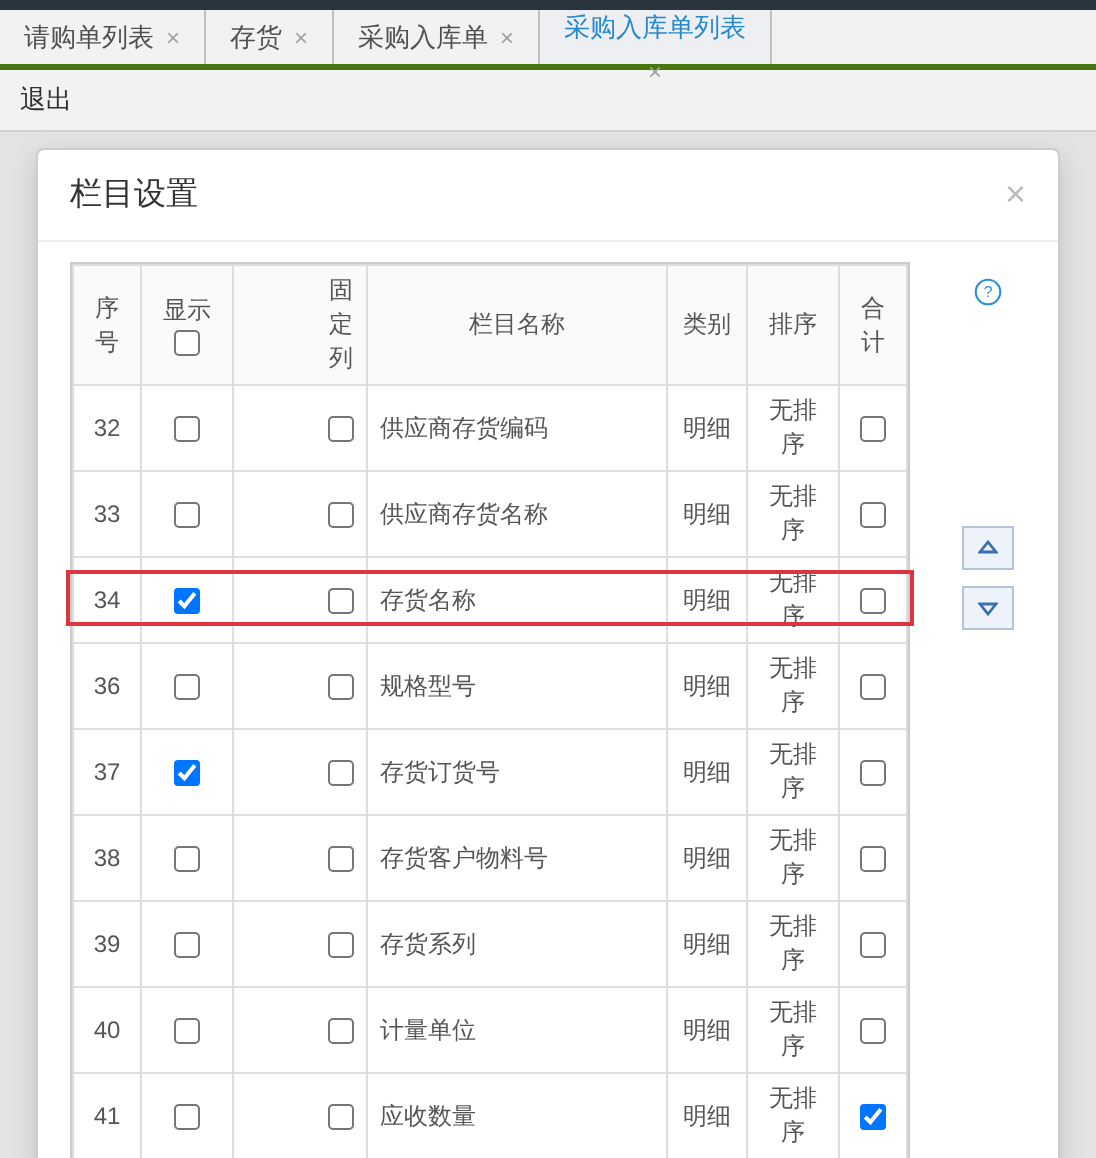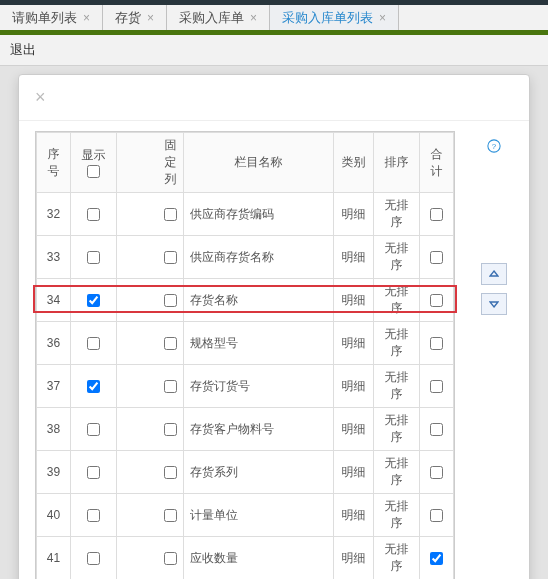--- a/index.html
+++ b/index.html
@@ -1,20 +1,20 @@
 <!DOCTYPE html>
 <html><head>
 <meta charset="utf-8">
 <style>
 * { box-sizing: border-box; margin: 0; padding: 0; }
 body { font-family: "Microsoft YaHei", Arial, sans-serif; font-size: 12px; background: #f0f0f0; width: 548px; height: 579px; overflow: hidden; position: relative; }
 .topbar { background: #2b3840; height: 5px; }
-.tabs { background: #fff; border-bottom: 5px solid #4d7c0f; display: flex; align-items: stretch; height: 30px; }
+.tabs { background: #fff; border-bottom: 3px solid #4d7c0f; display: flex; align-items: stretch; height: 30px; }
 .tab { padding: 0 12px; display: flex; align-items: center; gap: 6px; border-right: 1px solid #ccc; color: #555; cursor: pointer; font-size: 13px; }
-.tab.active { color: #2b90d9; background: #fafcff; }
+.tab.active { color: #2b90d9; background: #fafcff; flex-direction: column; }
 .tab .x { color: #aaa; font-size: 12px; }
 .subbar { background: #fff; padding: 6px 10px; border-bottom: 1px solid #ddd; color: #333; font-size: 13px; }
 .overlay { position: absolute; inset: 0; background: rgba(0,0,0,0.05); }
 .modal { position: absolute; left: 18px; top: 74px; width: 512px; background: #fff; border: 1px solid #ccc; border-radius: 4px; box-shadow: 0 4px 12px rgba(0,0,0,0.15); }
 .modal-hd { padding: 12px 16px; border-bottom: 1px solid #eee; display: flex; justify-content: space-between; align-items: center; }
 .modal-hd h3 { font-weight: normal; font-size: 16px; color: #333; }
 .modal-close { color: #bbb; font-size: 18px; cursor: pointer; }
 .modal-bd { padding: 10px 16px; position: relative; }
 .tblwrap { border: 1px solid #ccc; position: relative; width: 420px; }
 .tbl { width: 100%; border-collapse: collapse; font-size: 12px; }
@@ -59,20 +59,21 @@
   </div>
 
 <div class="subbar">
   <span>退出</span>
 </div>
 
 <div class="overlay"></div>
 
 <div class="modal">
   <div class="modal-hd">
+    <h3>栏目设置</h3>
     <span class="modal-close">×</span>
   </div>
   <div class="modal-bd">
     <span class="help">
       <svg viewBox="0 0 16 16" width="14" height="14">
           <circle cx="8" cy="8" r="7" fill="none" stroke="#2b90d9" stroke-width="1.2"></circle>
           <text x="8" y="11" text-anchor="middle" font-size="9" fill="#2b90d9">?</text>
         </svg>
     </span>
     <div class="tblwrap">

